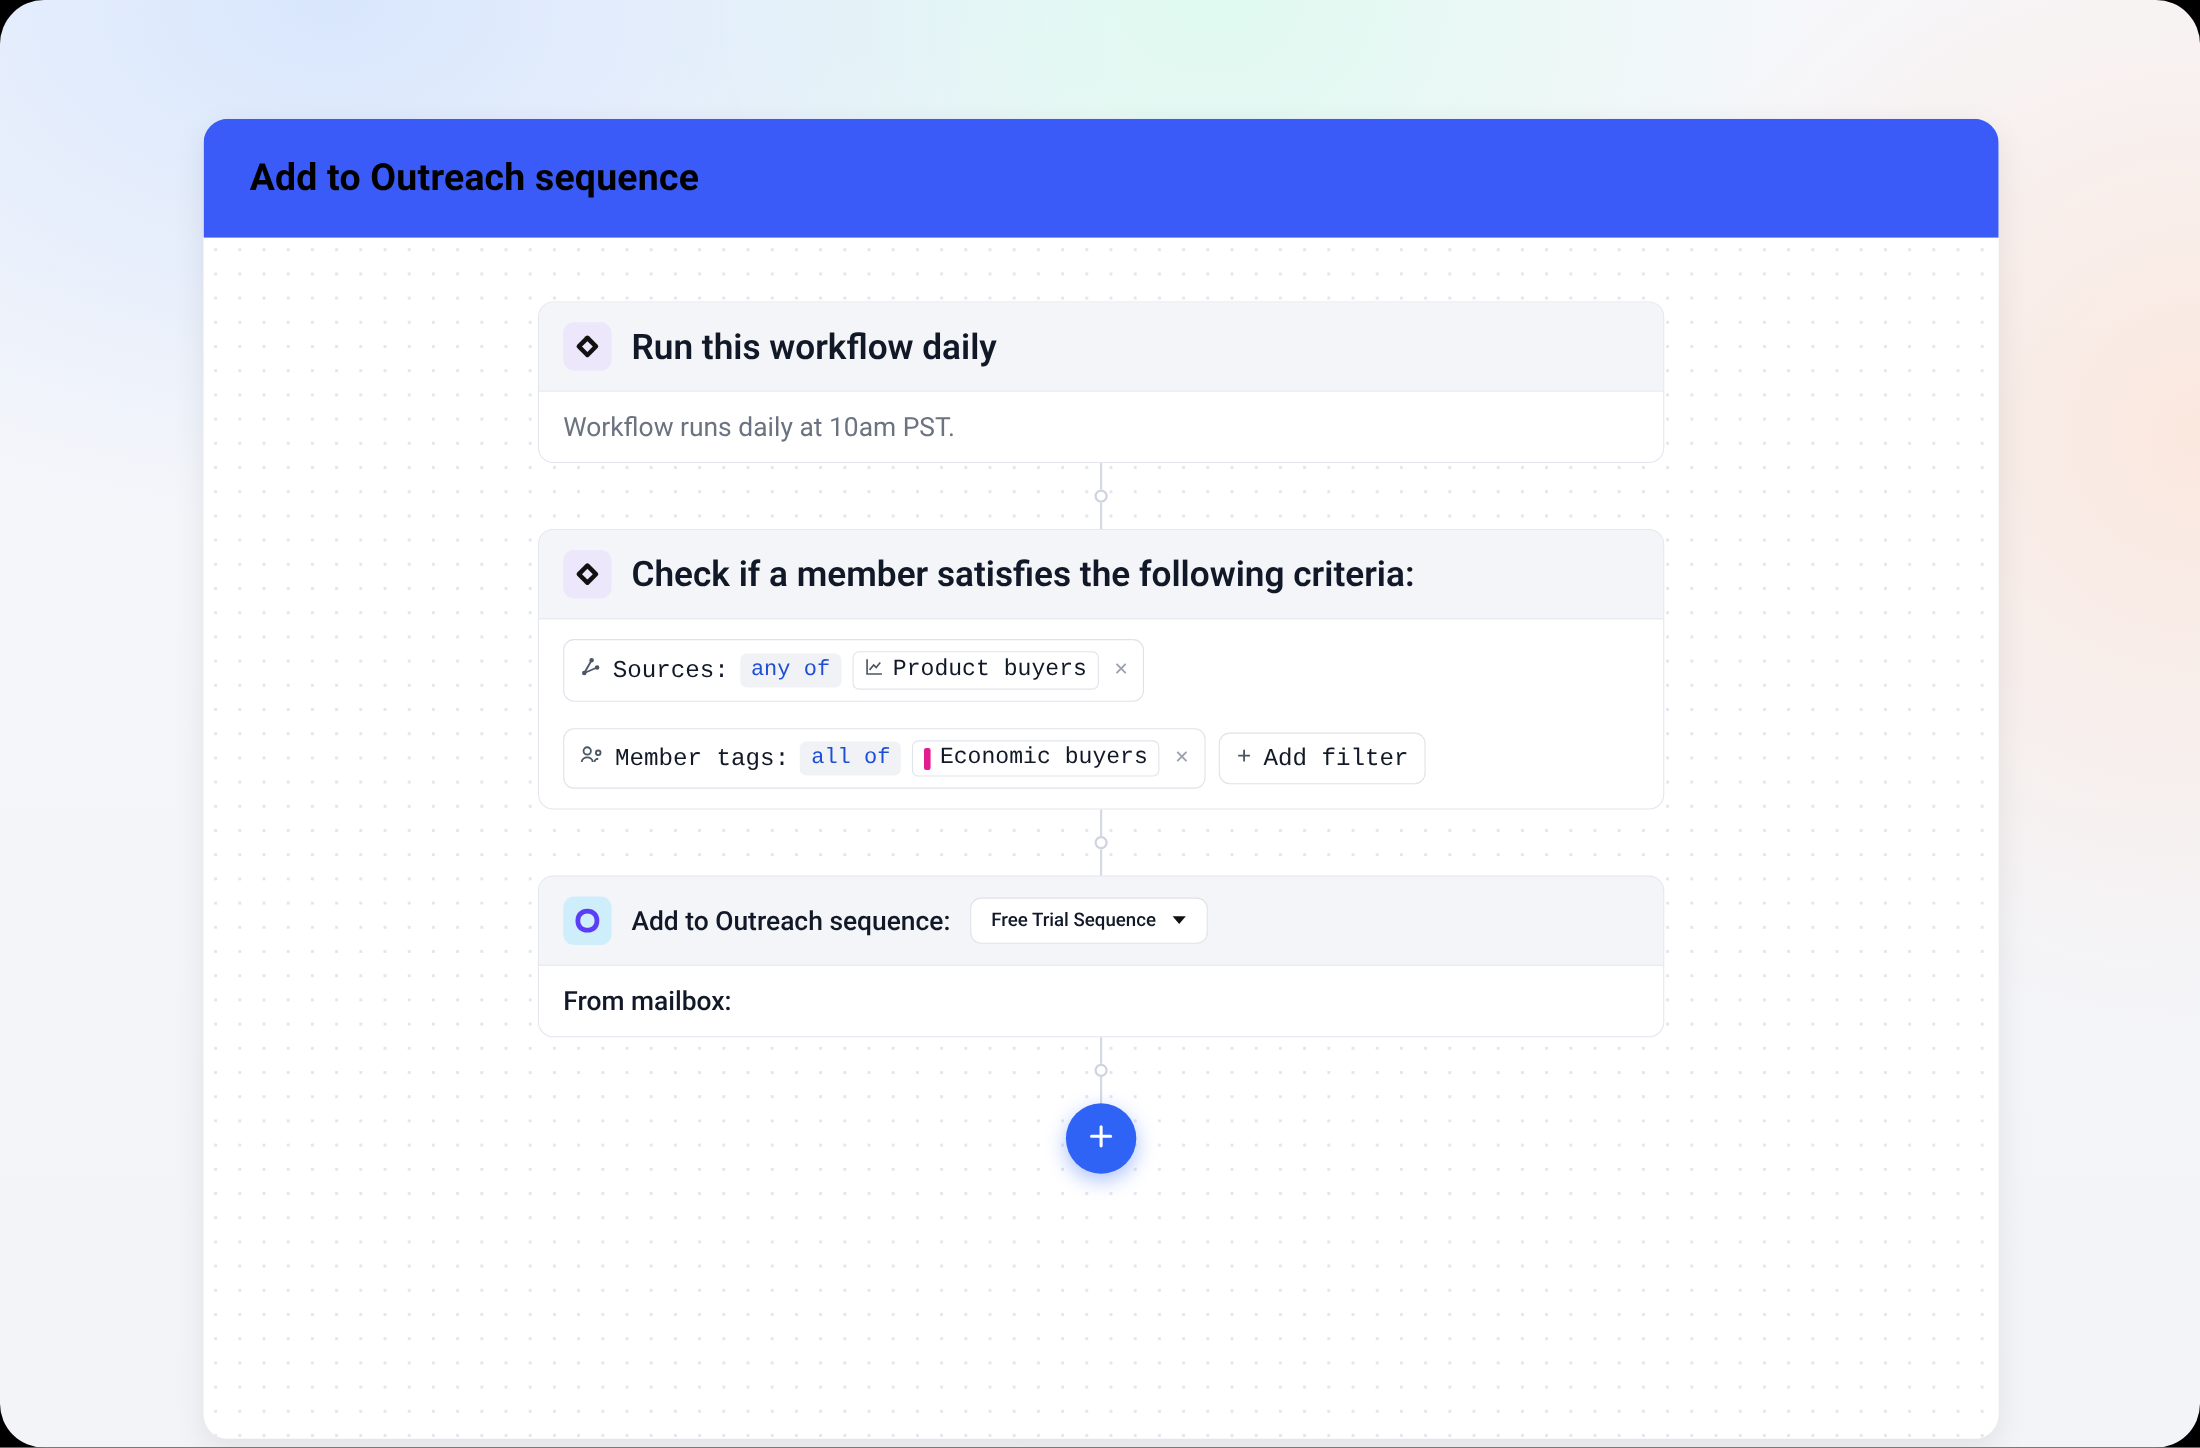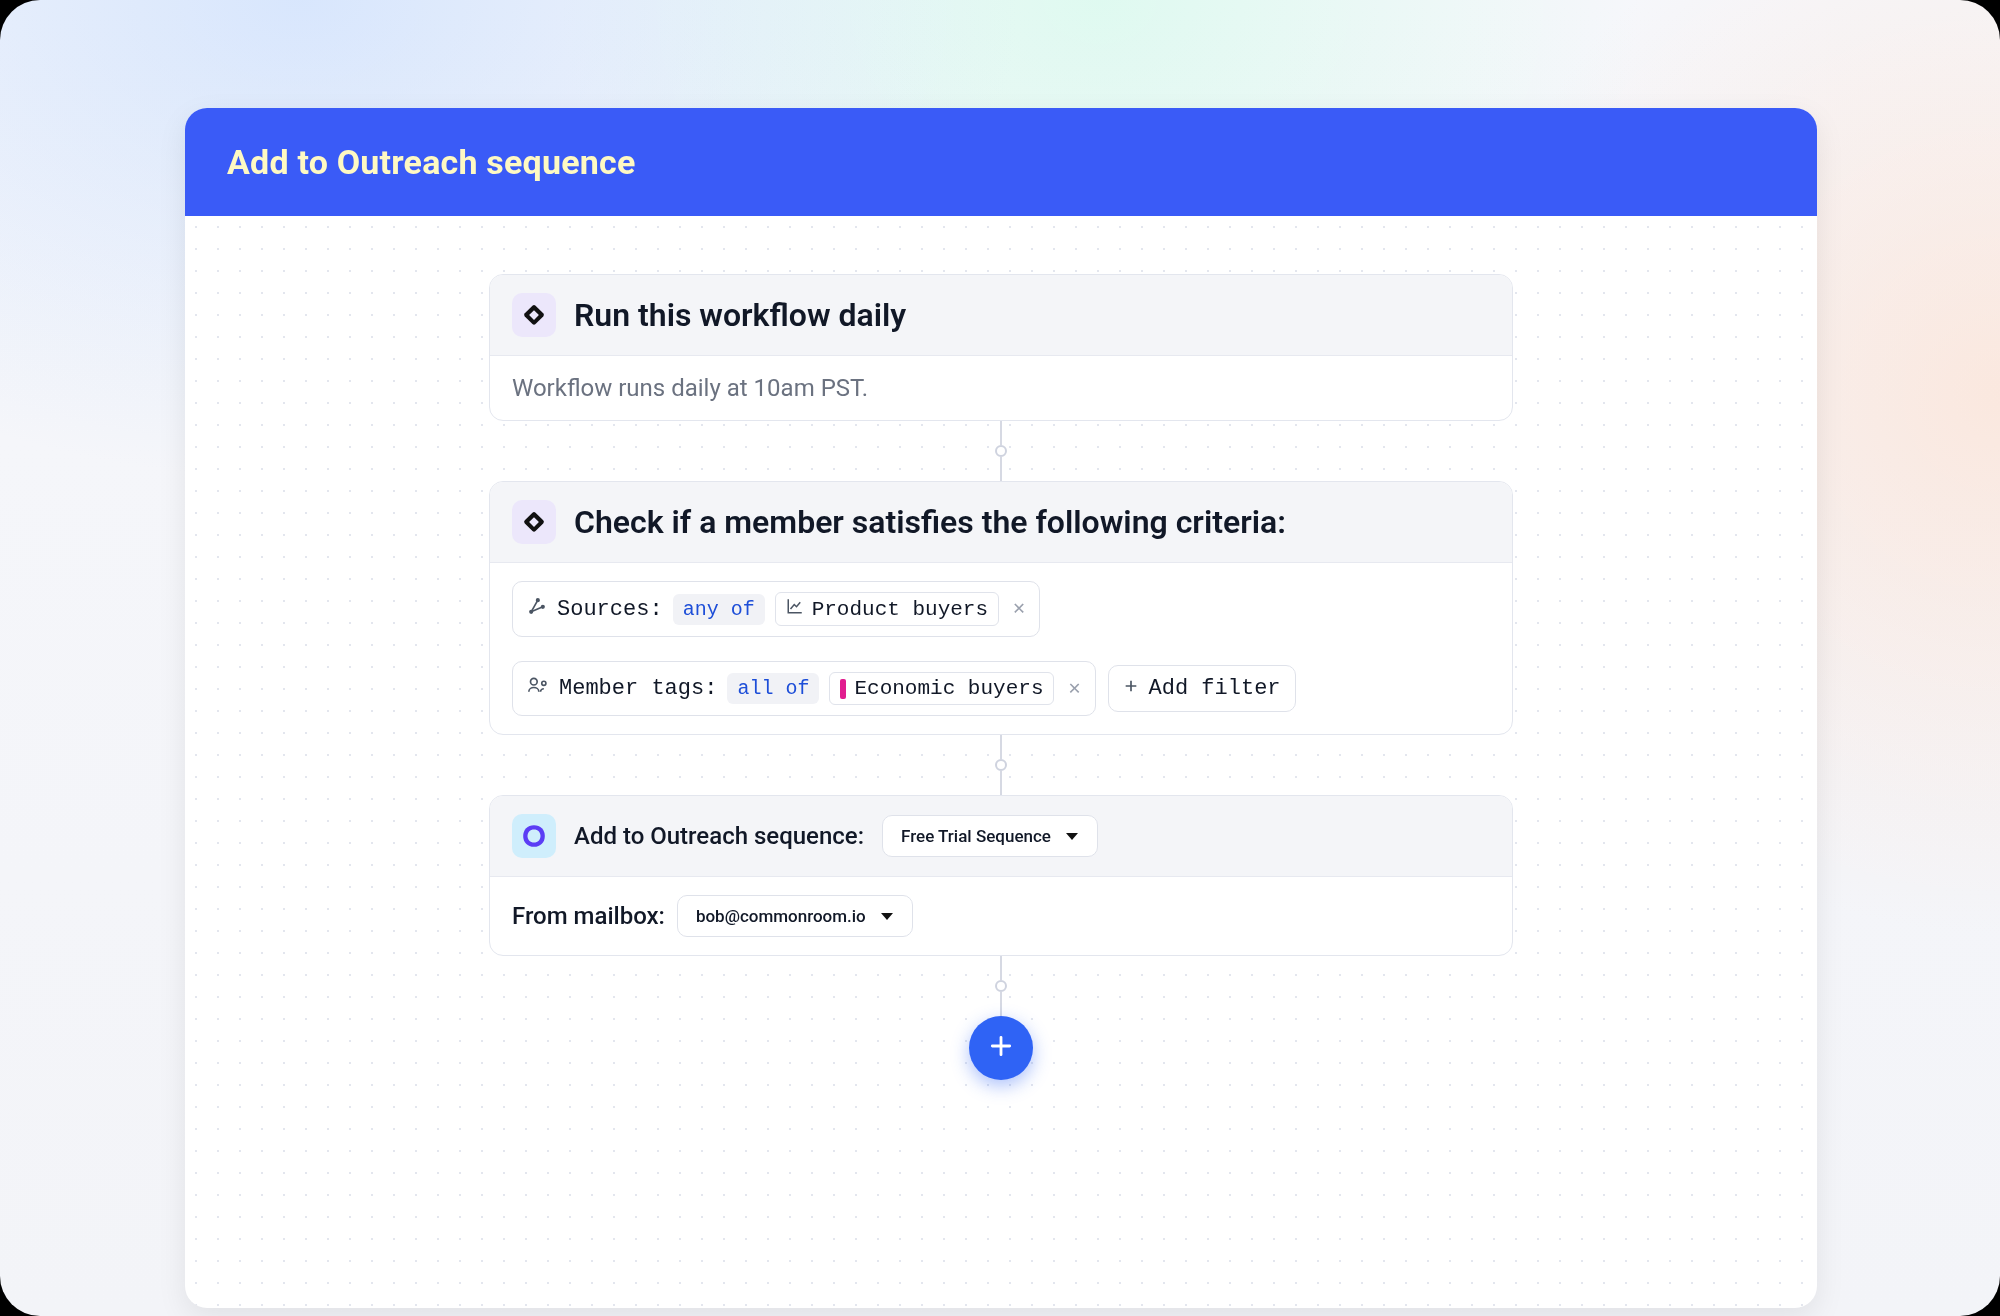--- a/index.html
+++ b/index.html
@@ -35,21 +35,21 @@
     overflow: hidden;
   }
   .titlebar {
     background: #3A5BF7;
     height: 108px;
     display: flex;
     align-items: center;
     padding: 0 42px;
   }
   .titlebar h1 {
-    color: #fef9c3;
+    color: #000000;
     font-size: 34px;
     font-weight: 700;
     letter-spacing: 0.2px;
   }
   .canvas {
     position: relative;
     height: calc(100% - 108px);
     background-image: radial-gradient(#e3e6ee 1.5px, transparent 1.5px);
     background-size: 22px 22px;
     background-position: 0 0;
@@ -298,28 +298,20 @@
               <span>Free Trial Sequence</span>
               <span>
                 <svg width="14" height="10" viewBox="0 0 14 10">
                     <path d="M1 1 L7 8 L13 1 Z" fill="#111"></path>
                   </svg>
               </span>
             </div>
           </div>
           <div class="card-body">
             <span class="label-inline">From mailbox:</span>
-            <div class="dropdown">
-              <span>bob@commonroom.io</span>
-              <span>
-               <svg width="14" height="10" viewBox="0 0 14 10">
-                    <path d="M1 1 L7 8 L13 1 Z" fill="#111"></path>
-                  </svg>
-              </span>
-            </div>
           </div>
         </div>
 
         <div class="connector">
           <div class="vline"></div>
             <div class="vdot"></div>
             <div class="vline"></div>
         </div>
 
         <div class="fab">

